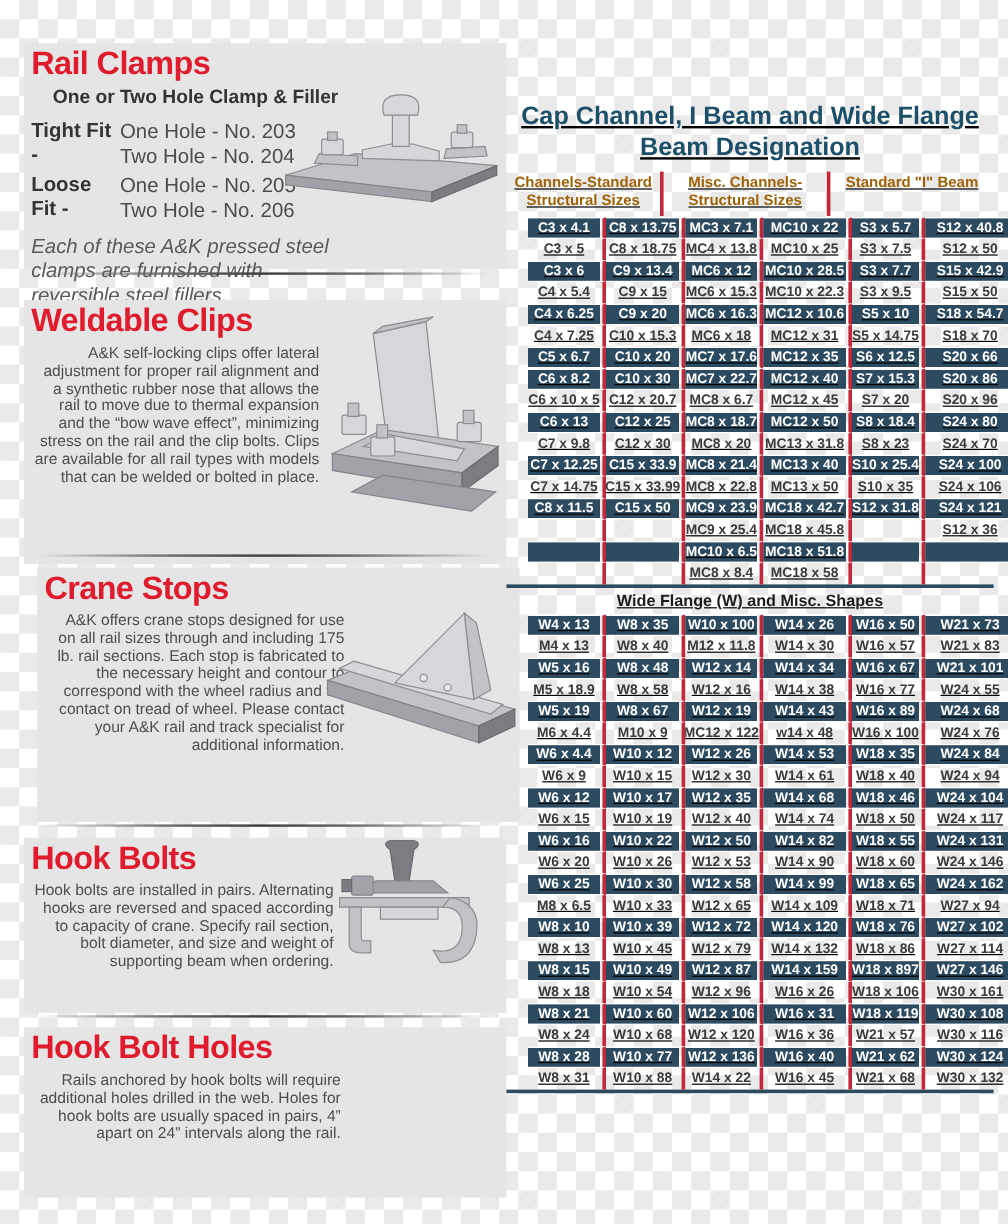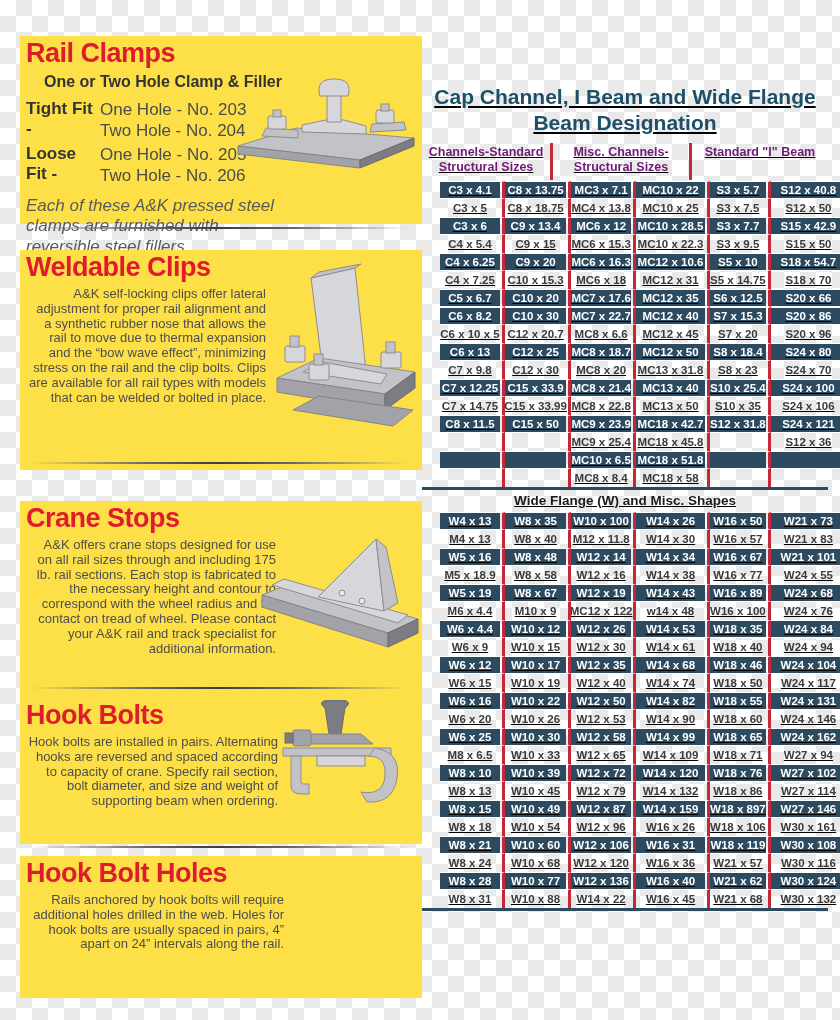--- a/index.html
+++ b/index.html
@@ -14,36 +14,36 @@
   body{
     width:840px;height:1020px;position:relative;overflow:hidden;
     font-family:"Liberation Sans", sans-serif;
     background-color:#ffffff;
     background-image:
       linear-gradient(45deg, var(--checker) 25%, transparent 25%, transparent 75%, var(--checker) 75%),
       linear-gradient(45deg, var(--checker) 25%, transparent 25%, transparent 75%, var(--checker) 75%);
     background-size:32px 32px;
     background-position:0 0,16px 16px;
   }
-  .panel{position:absolute;left:20px;width:402px;background:#fde047;box-sizing:border-box;padding:2px 0 4px 6px;}
+  .panel{position:absolute;left:20px;width:402px;background:#e5e5e5;box-sizing:border-box;padding:2px 0 4px 6px;}
   .red-heading{margin:0 0 4px 0;font-size:27px;font-weight:bold;color:var(--red-heading);letter-spacing:-0.5px;}
   .subheading{margin:0 0 8px 18px;font-size:16px;font-weight:bold;color:#333333;}
   .body-text{margin:2px 0 0 0;font-size:13px;line-height:1.14;color:var(--body-gray);text-align:right;}
   .note-text{margin:10px 0 0 0;font-size:17px;line-height:1.2;color:#5a5a5a;font-style:italic;width:250px;}
   .fit-row{display:flex;font-size:17px;color:#4c4c4c;margin-bottom:2px;}
   .fit-label{width:74px;font-weight:bold;color:#343434;flex:0 0 74px;}
   .fit-values{line-height:1.25;}
   .illus{position:absolute;}
   .divider{position:absolute;left:30px;width:378px;height:2px;
     background:linear-gradient(90deg, rgba(80,80,80,0) 0%, #6a6a6a 30%, #3c3c3c 50%, #6a6a6a 70%, rgba(80,80,80,0) 100%);}
   
   .right-col{position:absolute;left:422px;top:84px;width:406px;text-decoration:underline;}
   .table-title{margin:0 0 6px 0;text-align:center;font-size:21px;font-weight:bold;color:var(--navy-title);line-height:1.25;}
   .group-headers{display:flex;width:100%;margin-bottom:1px;}
-  .gh{box-sizing:border-box;text-align:center;font-size:12.5px;font-weight:bold;color:#701a75;line-height:1.25;padding:2px 2px 4px 2px;display:flex;align-items:flex-start;justify-content:center;}
+  .gh{box-sizing:border-box;text-align:center;font-size:12.5px;font-weight:bold;color:#a16207;line-height:1.25;padding:2px 2px 4px 2px;display:flex;align-items:flex-start;justify-content:center;}
   .gh1{width:32.3%;border-right:3px solid var(--red-line);}
   .gh2{width:34.2%;border-right:3px solid var(--red-line);}
   .gh3{width:33.5%;}
   .dtable{width:100%;padding-left:18px;}
   .trow{display:flex;height:18px;}
   .tcell{box-sizing:border-box;display:flex;align-items:center;justify-content:center;font-size:11.5px;font-weight:bold;color:#3a3a3a;white-space:nowrap;overflow:hidden;}
   .tcell:not(:last-child){border-right:3px solid var(--red-line);padding-right:2px;}
   .trow.dark .tcell{background-color:var(--navy);color:#ffffff;border-top:1px solid #ffffff;border-bottom:1px solid #ffffff;background-clip:content-box;}
   .c0{width:16.0%;} .c1{width:16.3%;} .c2{width:16.0%;} .c3{width:18.2%;} .c4{width:15.0%;} .c5{width:18.5%;}
   .hline{width:100%;height:3px;background:var(--navy);}
@@ -108,21 +108,21 @@
     <rect class="s-light" x="46" y="104" width="20" height="16" rx="2"></rect>
     <rect class="s-mid" x="51" y="94" width="9" height="11"></rect>
     <rect class="s-light" x="118" y="92" width="20" height="16" rx="2"></rect>
     <rect class="s-mid" x="123" y="82" width="9" height="11"></rect>
     <polygon class="s-dark" points="30,150 130,166 150,150 56,136"></polygon>
   </svg>
 </section>
 
 <div class="divider" style="top:462px;"></div>
 
-<section class="panel" style="top:501px;height:212px;">
+<section class="panel" style="top:473px;height:212px;margin-left:11px;">
   <h2 class="red-heading">Crane Stops</h2>
   <p class="body-text" style="width:250px;">A&amp;K offers crane stops designed for use on all rail sizes through and including 175 lb. rail sections. Each stop is fabricated to the necessary height and contour to correspond with the wheel radius and for contact on tread of wheel. Please contact your A&amp;K rail and track specialist for additional information.</p>
   <svg class="illus" style="left:238px;top:22px;" width="170" height="140" viewBox="0 0 170 140">
     <polygon class="s-mid" points="4,72 130,110 160,96 34,60"></polygon>
     <polygon class="s-dark" points="4,72 4,84 130,124 130,110"></polygon>
     <polygon class="s-darker" points="130,110 130,124 160,110 160,96"></polygon>
     <polygon class="s-light" points="14,62 140,100 150,92 26,56"></polygon>
     <polygon class="s-light" points="60,74 118,16 126,88"></polygon>
     <polygon class="s-mid" points="118,16 126,88 140,80 128,24"></polygon>
     <circle cx="84" cy="70" r="3" fill="#e8e8ec" stroke="#8d8d92"></circle>
@@ -225,21 +225,21 @@
         <div class="tcell c0">C6 x 8.2</div>
         <div class="tcell c1">C10 x 30</div>
         <div class="tcell c2">MC7 x 22.7</div>
         <div class="tcell c3">MC12 x 40</div>
         <div class="tcell c4">S7 x 15.3</div>
         <div class="tcell c5">S20 x 86</div>
       </div>
       <div class="trow light">
         <div class="tcell c0">C6 x 10 x 5</div>
         <div class="tcell c1">C12 x 20.7</div>
-        <div class="tcell c2">MC8 x 6.6</div>
+        <div class="tcell c2">MC8 x 6.7</div>
         <div class="tcell c3">MC12 x 45</div>
         <div class="tcell c4">S7 x 20</div>
         <div class="tcell c5">S20 x 96</div>
       </div>
       <div class="trow dark">
         <div class="tcell c0">C6 x 13</div>
         <div class="tcell c1">C12 x 25</div>
         <div class="tcell c2">MC8 x 18.7</div>
         <div class="tcell c3">MC12 x 50</div>
         <div class="tcell c4">S8 x 18.4</div>

